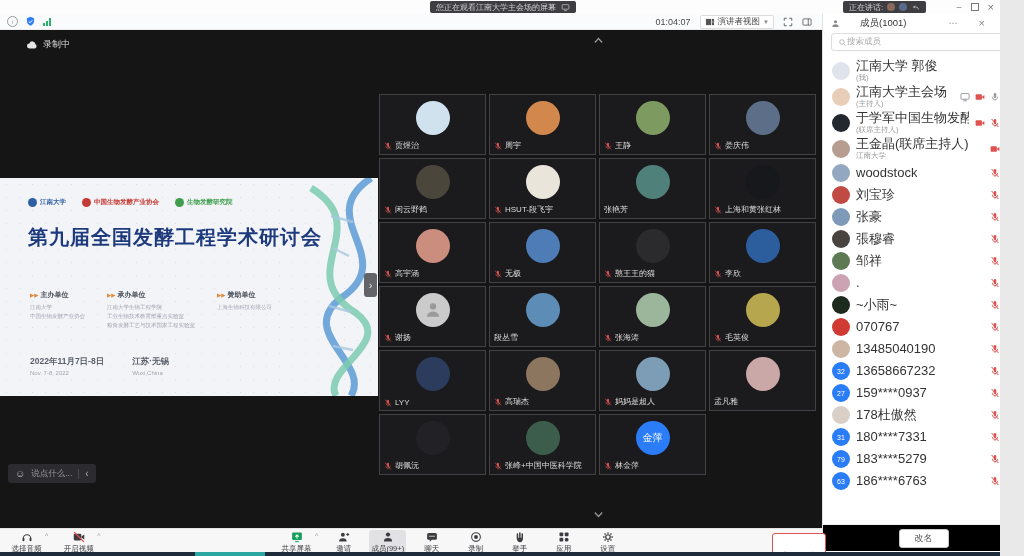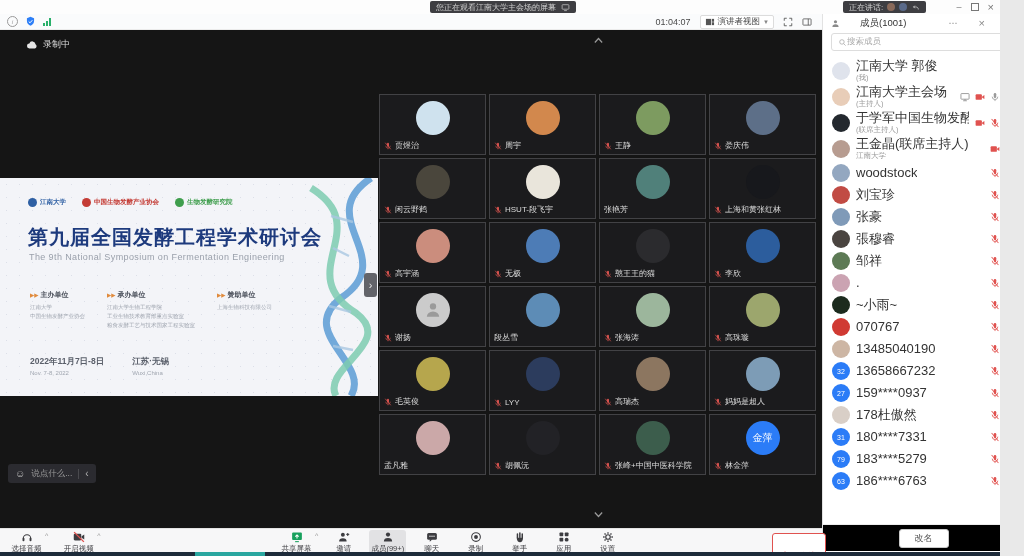--- a/index.html
+++ b/index.html
@@ -215,21 +215,20 @@
           <span class="logo-chip" style="color: rgb(196, 60, 53);">
             <span class="logo-dot" style="background: rgb(196, 60, 53);"></span>
             <span>中国生物发酵产业协会</span>
           </span>
           <span class="logo-chip" style="color: rgb(63, 158, 77);">
             <span class="logo-dot" style="background: rgb(63, 158, 77);"></span>
             <span>生物发酵研究院</span>
           </span>
         </div>
       <div class="slide-title">第九届全国发酵工程学术研讨会</div>
-      <div class="slide-sub">The 9th  National Symposium on Fermentation Engineering</div>
       <div class="slide-cols" id="slide-cols">
           <div class="s-col">
             <div class="s-head"><b>▶▶</b><span>主办单位</span></div>
             <div class="s-line">江南大学</div>
             <div class="s-line">中国生物发酵产业协会</div>
           </div>
           <div class="s-col">
             <div class="s-head"><b>▶▶</b><span>承办单位</span></div>
             <div class="s-line">江南大学生物工程学院</div>
             <div class="s-line">工业生物技术教育部重点实验室</div>
@@ -463,34 +462,20 @@
           <div class="tile-label">
             <span class="icon" style="color: rgb(212, 82, 78);">
               <svg width="8" height="8" viewBox="0 0 16 16" fill="currentColor">
                 <rect x="6" y="1.5" width="4" height="8" rx="2"></rect>
                 <path d="M3.5 7.5a4.5 4.5 0 0 0 9 0" fill="none" stroke="currentColor" stroke-width="1.3"></path>
                 <line x1="8" y1="12" x2="8" y2="14.5" stroke="currentColor" stroke-width="1.3"></line>
                 <line x1="2.5" y1="1.5" x2="13.5" y2="14.5" stroke="currentColor" stroke-width="1.6"></line>
               </svg>
             </span>
             <span class="tile-name">张海涛</span>
-          </div>
-        </div>
-        <div class="tile">
-          <div class="tile-avatar" style="background: rgb(156, 166, 109);"></div>
-          <div class="tile-label">
-            <span class="icon" style="color: rgb(212, 82, 78);">
-              <svg width="8" height="8" viewBox="0 0 16 16" fill="currentColor">
-                <rect x="6" y="1.5" width="4" height="8" rx="2"></rect>
-                <path d="M3.5 7.5a4.5 4.5 0 0 0 9 0" fill="none" stroke="currentColor" stroke-width="1.3"></path>
-                <line x1="8" y1="12" x2="8" y2="14.5" stroke="currentColor" stroke-width="1.3"></line>
-                <line x1="2.5" y1="1.5" x2="13.5" y2="14.5" stroke="currentColor" stroke-width="1.6"></line>
-              </svg>
-            </span>
-            <span class="tile-name">高珠璇</span>
           </div>
         </div>
         <div class="tile">
           <div class="tile-avatar" style="background: rgb(182, 166, 77);"></div>
           <div class="tile-label">
             <span class="icon" style="color: rgb(212, 82, 78);">
               <svg width="8" height="8" viewBox="0 0 16 16" fill="currentColor">
                 <rect x="6" y="1.5" width="4" height="8" rx="2"></rect>
                 <path d="M3.5 7.5a4.5 4.5 0 0 0 9 0" fill="none" stroke="currentColor" stroke-width="1.3"></path>
                 <line x1="8" y1="12" x2="8" y2="14.5" stroke="currentColor" stroke-width="1.3"></line>

